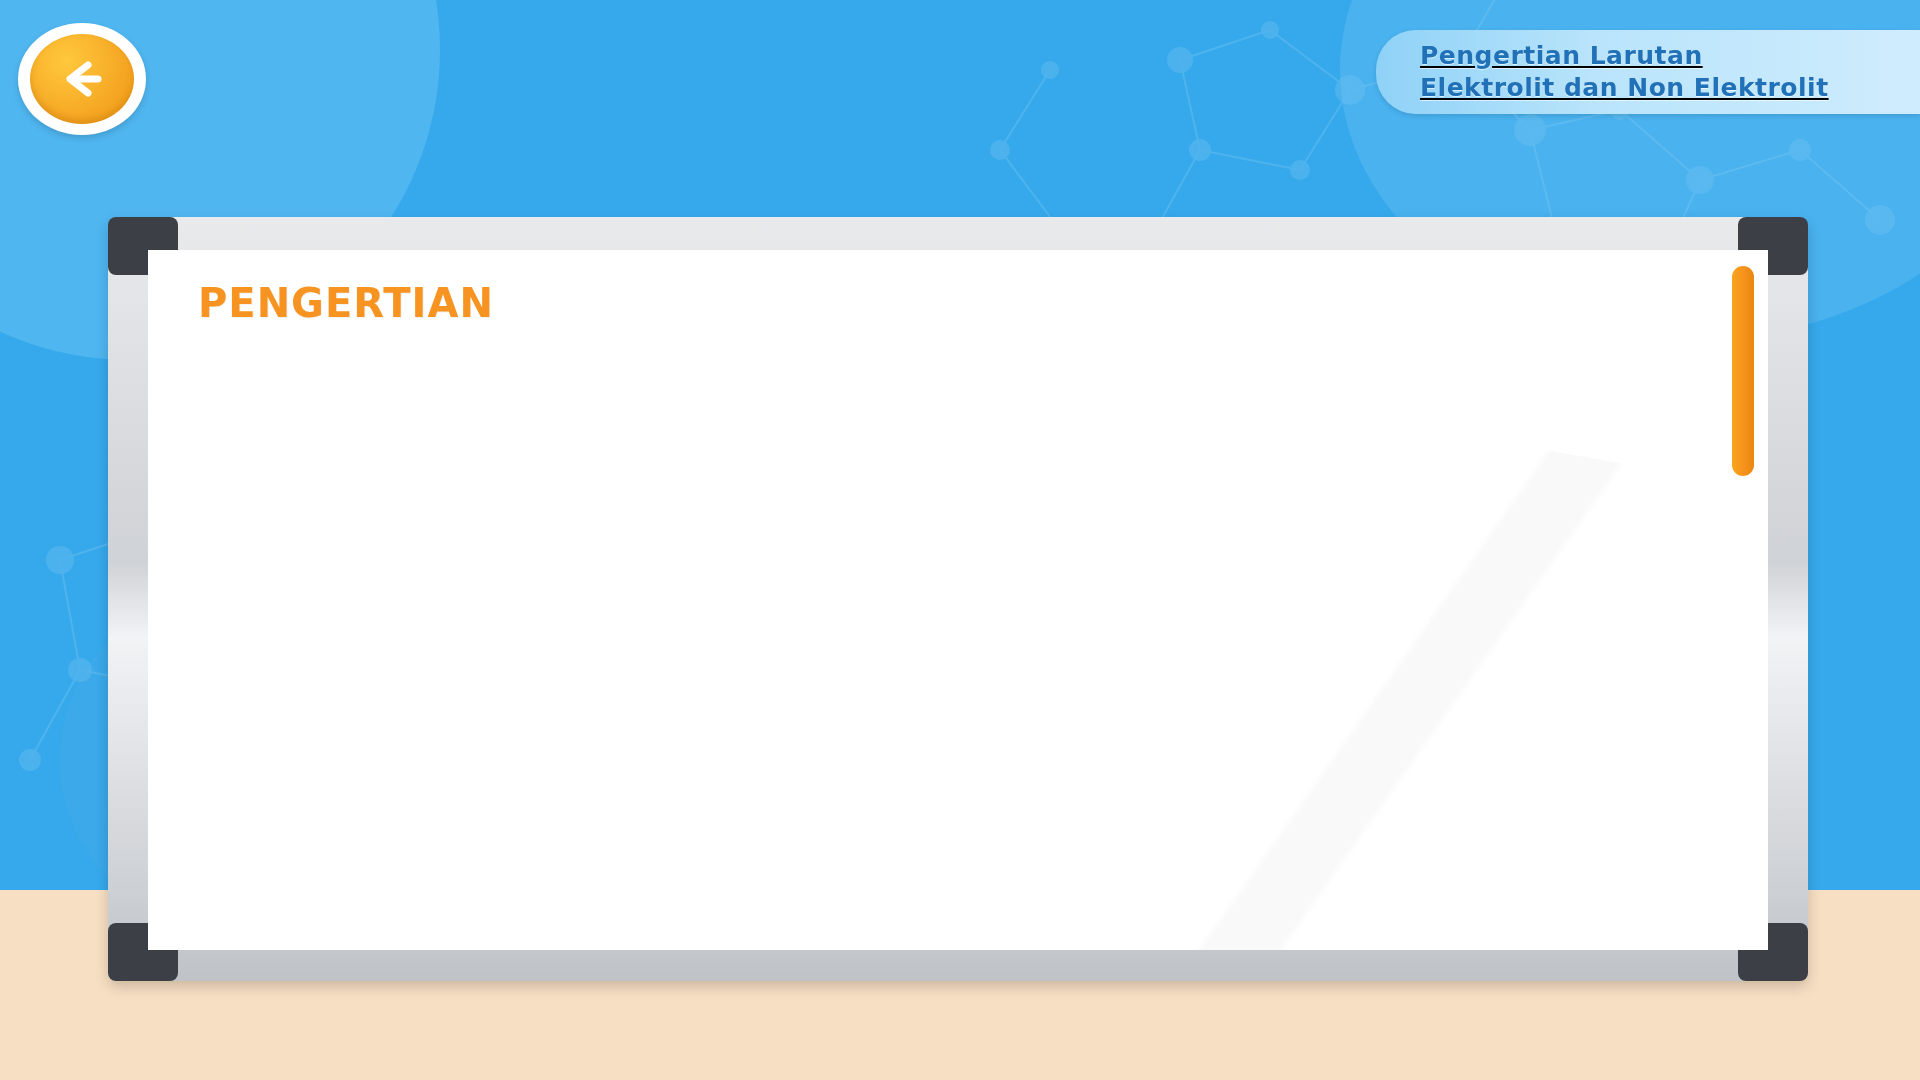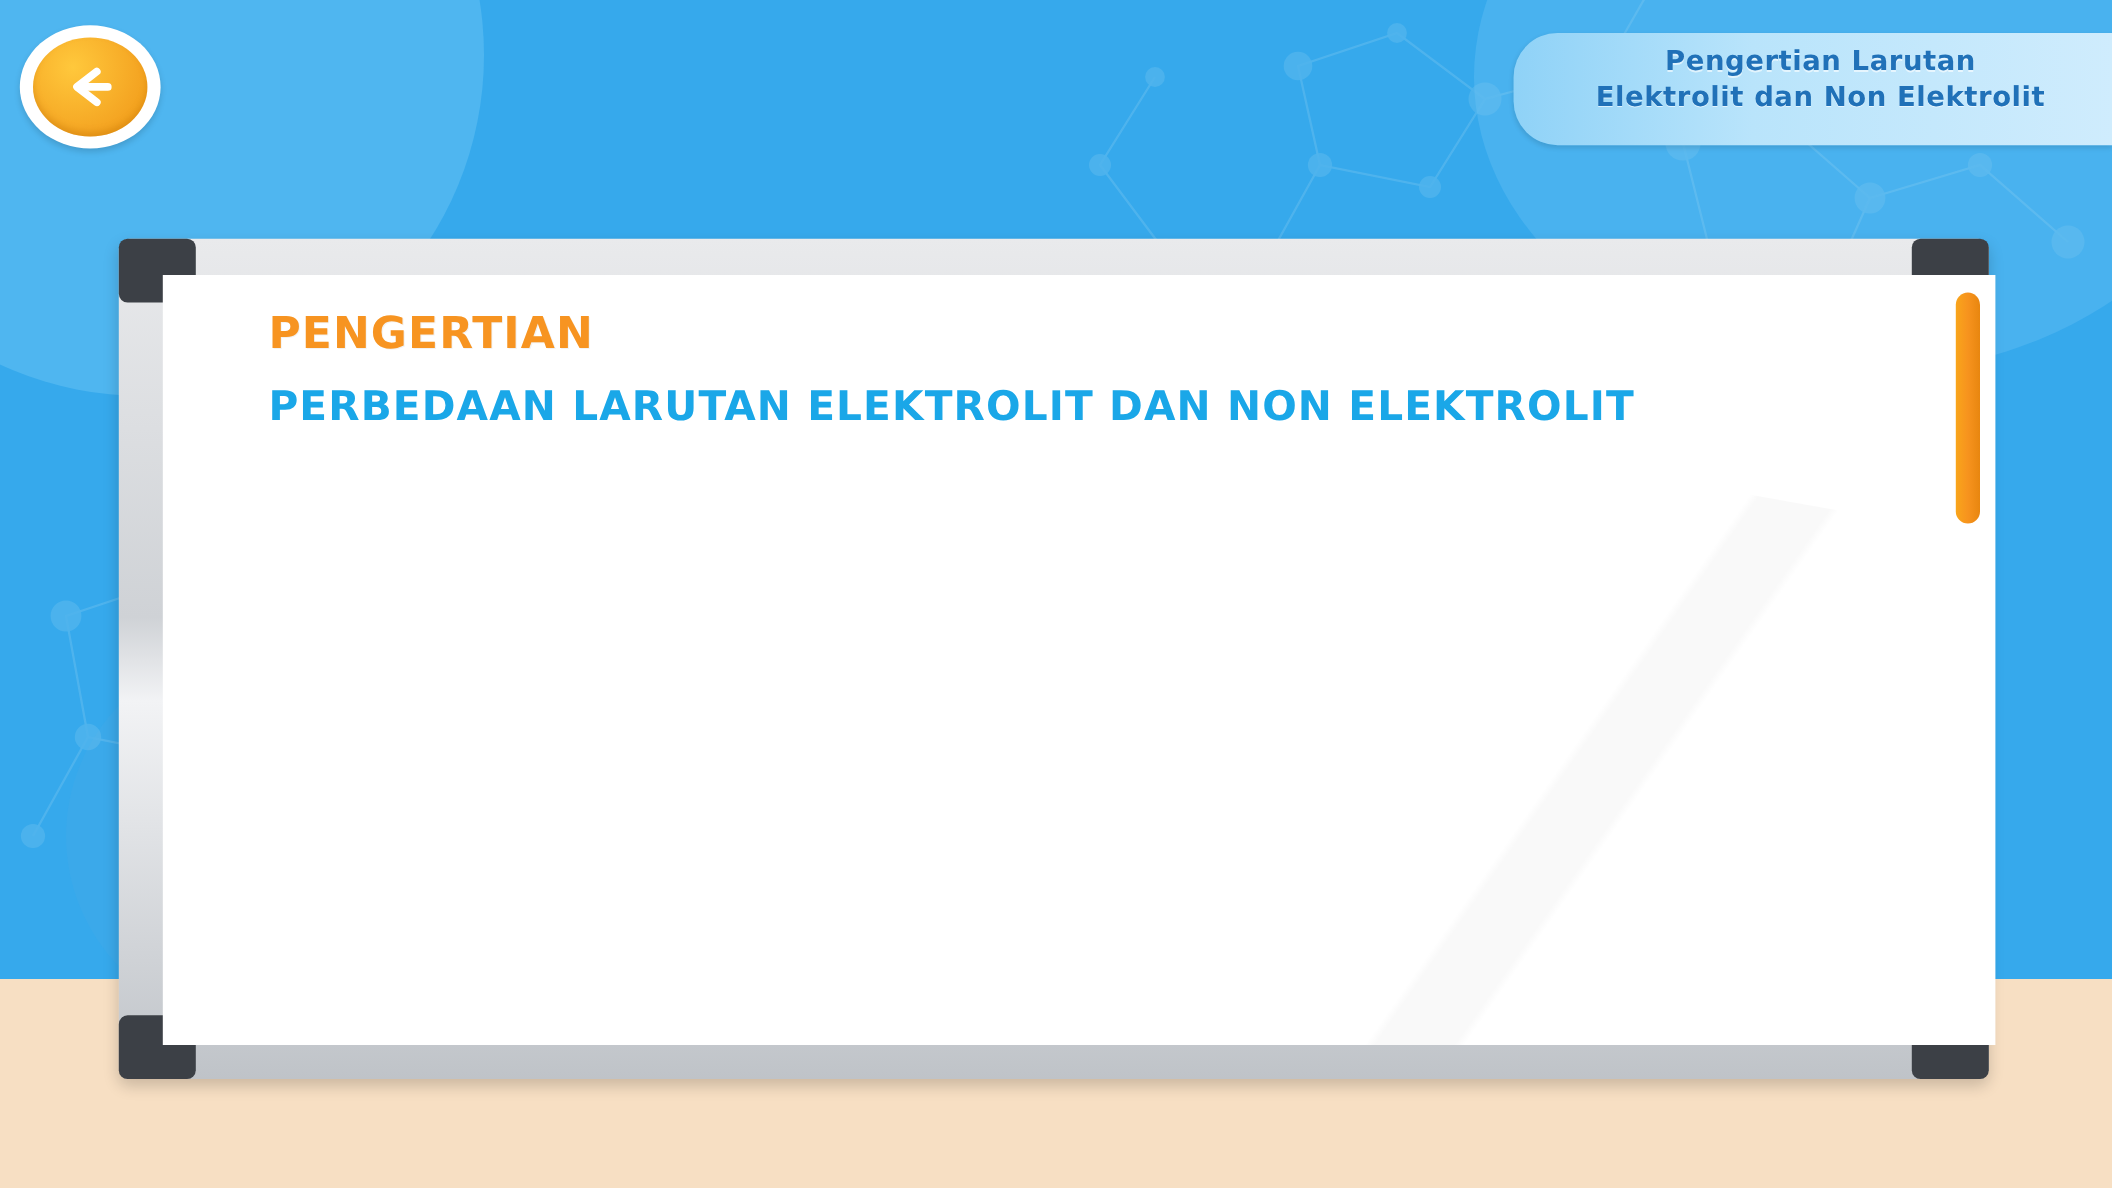--- a/index.html
+++ b/index.html
@@ -87,26 +87,26 @@
     justify-content: center;
     box-shadow: inset 0 -4px 6px rgba(190,110,0,.35);
   }
 
   
   .title-pill {
     position: absolute;
     right: 0;
     top: 30px;
     min-width: 470px;
-    padding: 10px 30px 28px 44px;
+    padding: 10px 30px 10px 44px;
     border-top-left-radius: 40px;
     border-bottom-left-radius: 40px;
     background: linear-gradient(90deg, #8fd2f7 0%, #b9e4fb 40%, #cfecfd 100%);
-    text-align: center;
     box-shadow: 0 2px 5px rgba(0,0,0,.12);
+    text-decoration: underline;
   }
   .title-pill .line {
     color: #2071b8;
     font-family: "DejaVu Sans", sans-serif;
     font-weight: bold;
     font-size: 25px;
     letter-spacing: .5px;
     line-height: 1.28;
     text-shadow: 0 1px 0 rgba(255,255,255,.6);
   }
@@ -135,21 +135,20 @@
   .c-br { right: 0;   bottom: 0; }
 
   .board-inner {
     position: absolute;
     left: 40px;
     top: 33px;
     width: 1620px;
     height: 700px;
     background: #ffffff;
     overflow: hidden;
-    padding-left: 46px;
   }
   .board-sheen {
     position: absolute;
     right: 80px;
     top: 180px;
     width: 560px;
     height: 560px;
     background: linear-gradient(115deg, rgba(0,0,0,0) 45%, rgba(0,0,0,.025) 46%, rgba(0,0,0,.025) 54%, rgba(0,0,0,0) 55%);
     transform: rotate(10deg);
     pointer-events: none;
@@ -281,21 +280,20 @@
     <div class="board-corner c-tl"></div>
     <div class="board-corner c-tr"></div>
     <div class="board-corner c-bl"></div>
     <div class="board-corner c-br"></div>
 
     <div class="board-inner">
       <div class="board-sheen"></div>
 
       <div class="content">
         <h1 class="heading-orange">PENGERTIAN</h1>
-        <h2 class="heading-blue">PERBEDAAN LARUTAN ELEKTROLIT DAN NON ELEKTROLIT</h2>
       </div>
 
       <div class="scroll-track">
         <div class="scroll-thumb"></div>
       </div>
     </div>
   </div>
 
 </div>
 

